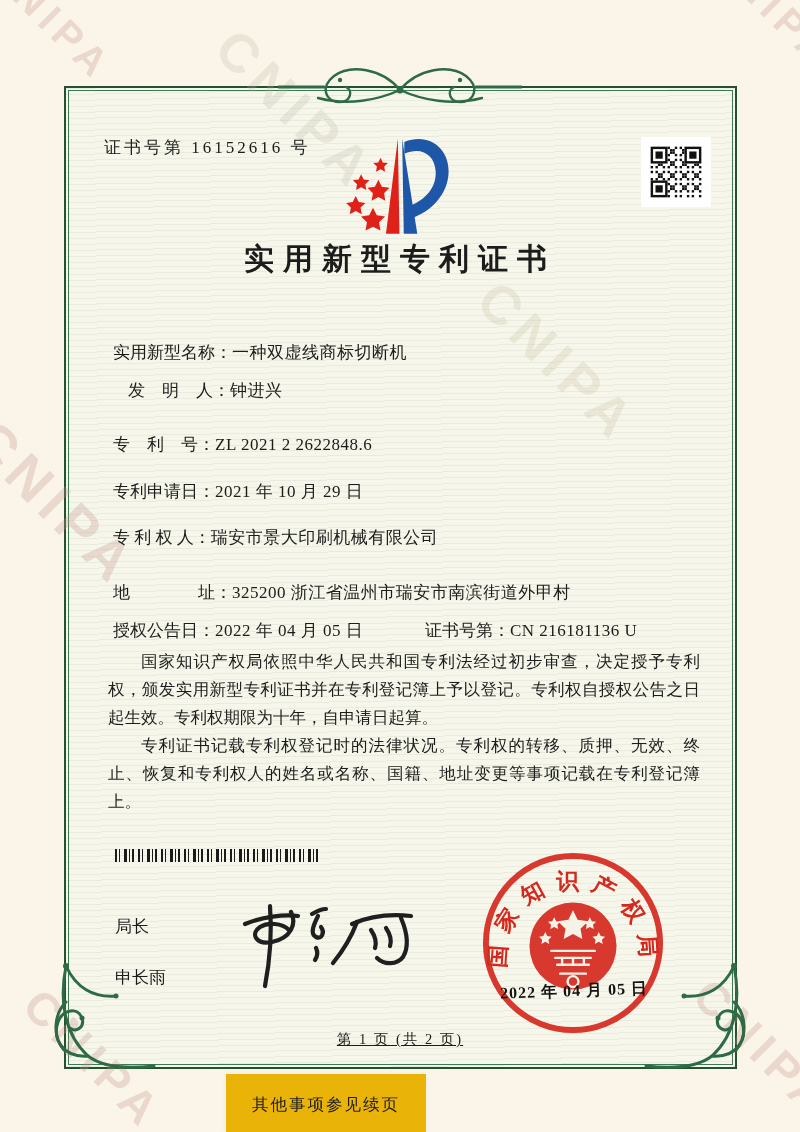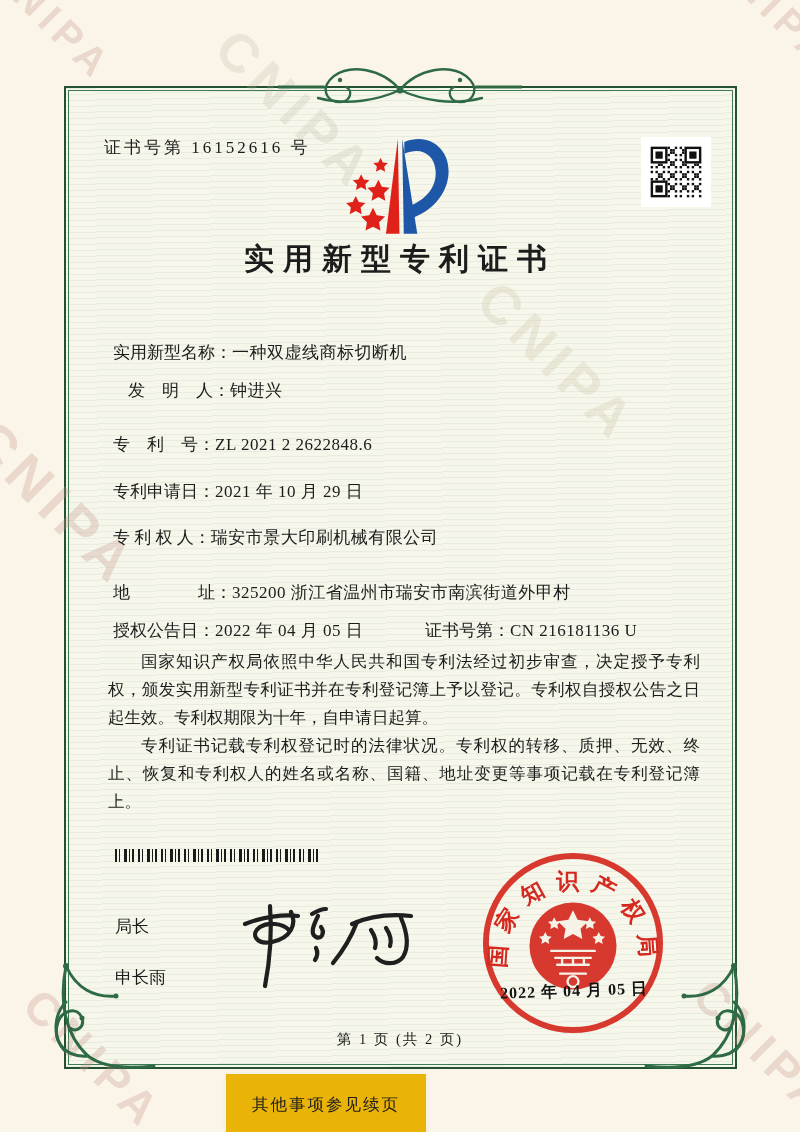--- a/index.html
+++ b/index.html
@@ -58,21 +58,21 @@
       #1b1b1b 17px 19px, rgba(0,0,0,0) 19px 23px);
   }
   .officer{position:absolute;left:115px;top:915px;font-family:"Liberation Sans","DejaVu Sans",sans-serif;font-size:17px;}
   .officer .o2{margin-top:28px;}
   .signature{position:absolute;left:212px;top:872px;width:230px;height:130px;}
   .seal{position:absolute;left:479px;top:849px;width:188px;height:188px;}
   .seal-date{
     position:absolute;left:468px;top:981px;width:212px;text-align:center;
     font-size:16px;font-weight:bold;letter-spacing:1px;color:#141414;transform:rotate(-2deg);
   }
-  .page-info{position:absolute;left:0;top:1030px;width:800px;text-align:center;font-size:14.5px;letter-spacing:2px;}
+  .page-info{position:absolute;left:0;top:1030px;width:800px;text-align:center;font-size:14.5px;letter-spacing:2px;text-decoration:underline;}
   .cont-note{
     position:absolute;left:50%;top:1074px;transform:translateX(-50%);
     background:#eab308;padding:20px 26px;font-size:16.5px;letter-spacing:2px;box-shadow:0 0 6px rgba(0,0,0,.04);
   }
 </style>
 </head>
 <body>
 
 <div class="frame">
   <div class="frame-inner"></div>

